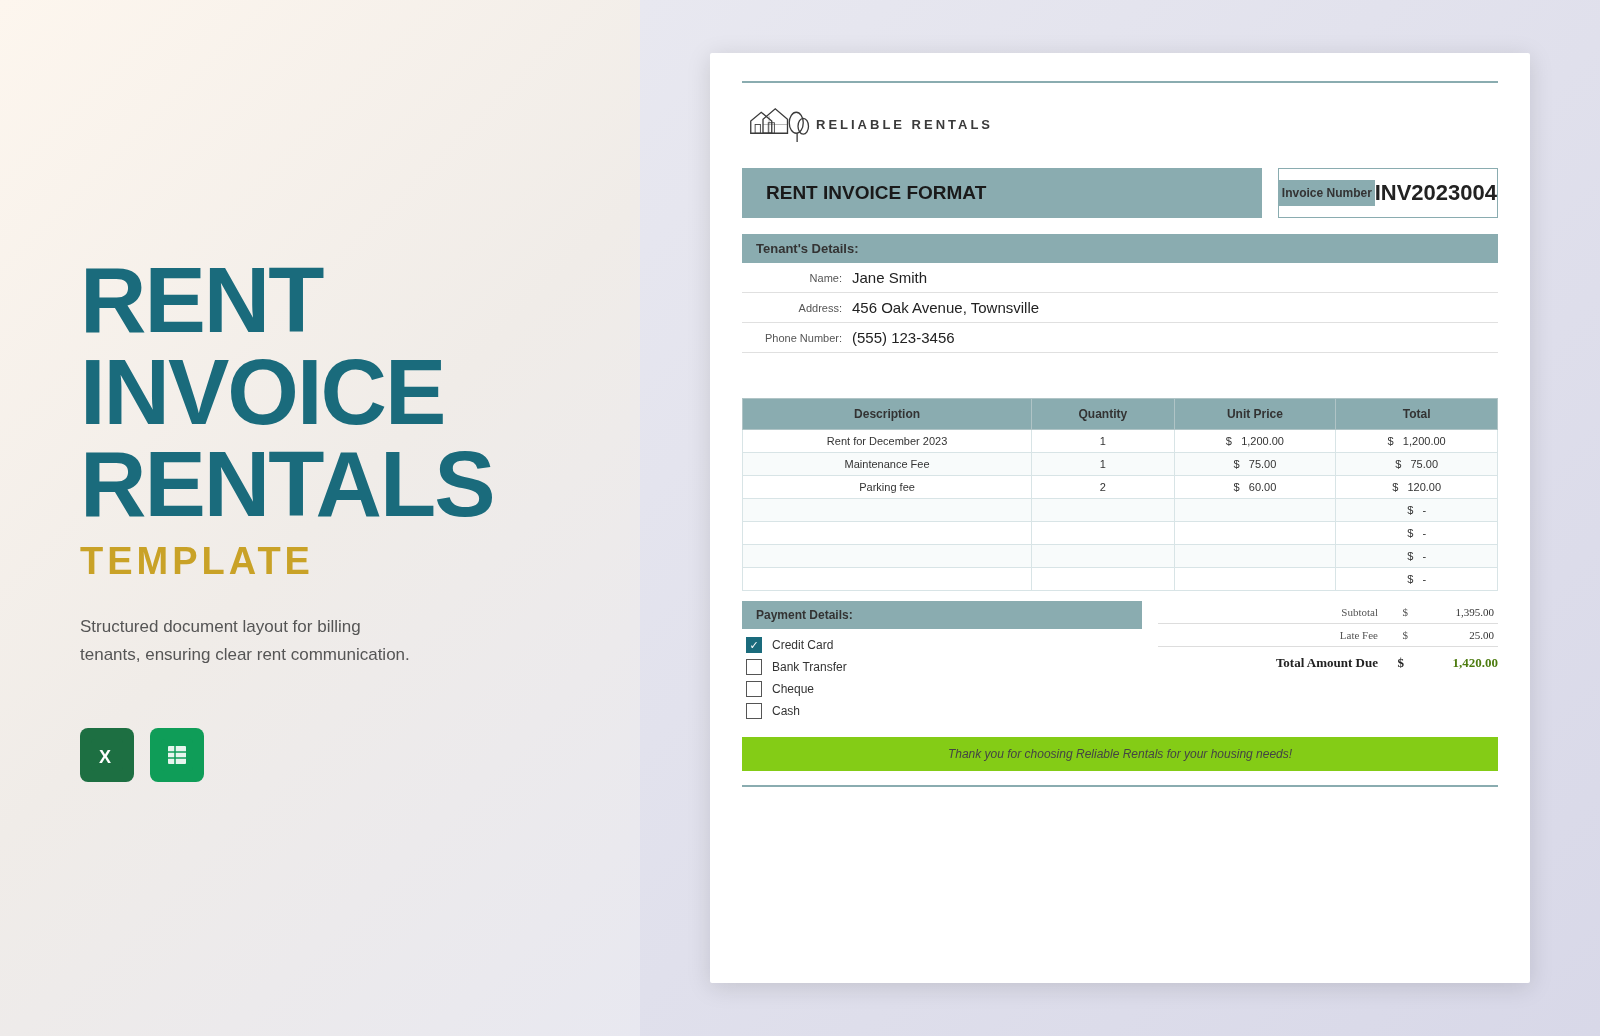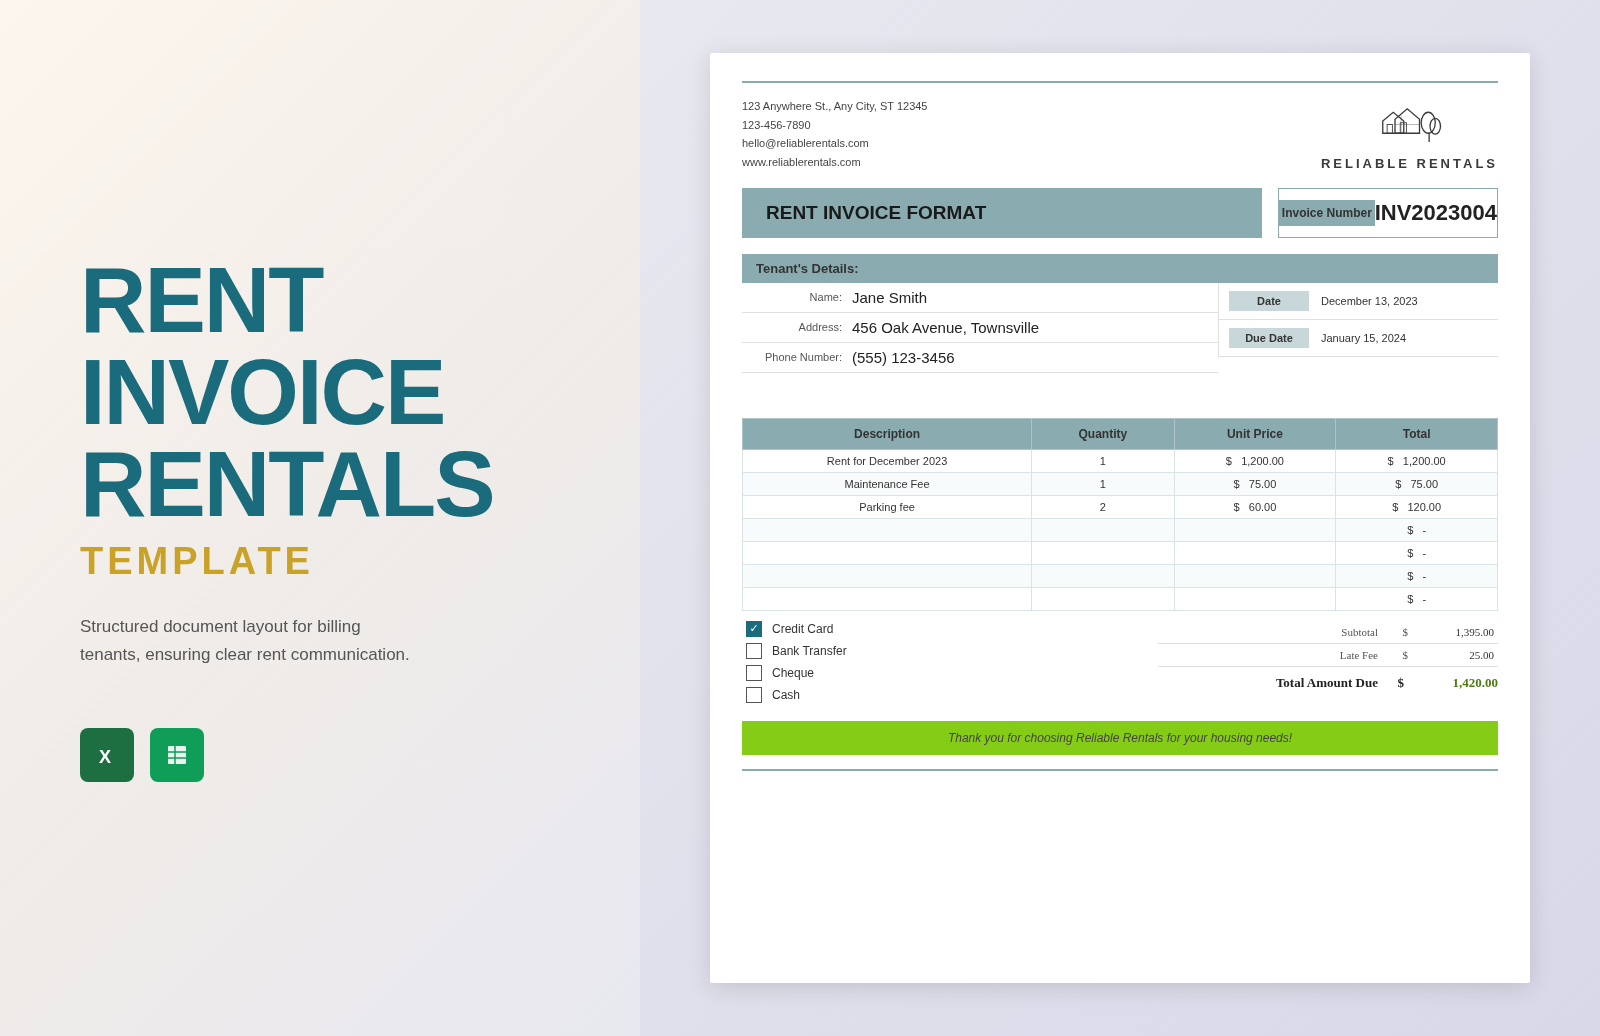--- a/index.html
+++ b/index.html
@@ -124,21 +124,21 @@
       align-items: flex-start;
       margin-bottom: 16px;
     }
     .company-info {
       font-size: 11px;
       color: #444;
       line-height: 1.7;
     }
     .company-logo {
       display: flex;
-      flex-direction: column;
+      flex-direction: row;
       align-items: center;
       gap: 4px;
     }
     .logo-icon {
       width: 70px;
       height: 55px;
     }
     .company-name {
       font-size: 13px;
       font-weight: bold;
@@ -425,26 +425,20 @@
     </div>
   </div>
 </div>
 
 <div class="right-panel">
   <div class="invoice-doc">
 
     <div class="top-line"></div>
 
     <div class="doc-header">
-      <div class="company-info">
-        <div>123 Anywhere St., Any City, ST 12345</div>
-        <div>123-456-7890</div>
-        <div>hello@reliablerentals.com</div>
-        <div>www.reliablerentals.com</div>
-      </div>
       <div class="company-logo">
         <svg class="logo-icon" viewBox="0 0 80 60" fill="none">
 
           <polygon points="10,40 10,26 22,16 34,26 34,40" fill="none" stroke="#3a3a3a" stroke-width="1.5"></polygon>
           <rect x="15" y="30" width="6" height="10" fill="none" stroke="#3a3a3a" stroke-width="1"></rect>
 
           <polygon points="24,40 24,24 38,12 52,24 52,40" fill="none" stroke="#3a3a3a" stroke-width="1.5"></polygon>
           <rect x="30" y="28" width="7" height="12" fill="none" stroke="#3a3a3a" stroke-width="1"></rect>
 
           <ellipse cx="62" cy="28" rx="8" ry="12" fill="none" stroke="#3a3a3a" stroke-width="1.5"></ellipse>
@@ -478,30 +472,20 @@
           </div>
           <div class="tenant-field-row">
             <span class="tenant-field-label">Address:</span>
             <span class="tenant-field-value">456 Oak Avenue, Townsville</span>
           </div>
           <div class="tenant-field-row">
             <span class="tenant-field-label">Phone Number:</span>
             <span class="tenant-field-value">(555) 123-3456</span>
           </div>
         </div>
-        <div class="date-fields">
-          <div class="date-row">
-            <span class="date-label">Date</span>
-            <span class="date-value">December 13, 2023</span>
-          </div>
-          <div class="date-row">
-            <span class="date-label">Due Date</span>
-            <span class="date-value">January 15, 2024</span>
-          </div>
-        </div>
       </div>
     </div>
 
     <table class="items-table">
       <thead>
         <tr>
           <th>Description</th>
           <th>Quantity</th>
           <th>Unit Price</th>
           <th>Total</th>
@@ -549,20 +533,21 @@
             <td></td>
             <td></td>
             <td>$ &nbsp; -</td>
           </tr>
         </tbody>
     </table>
 
     <div class="bottom-section">
 
       <div class="payment-section">
+        <div class="payment-header">Payment Details:</div>
         <div class="payment-options" id="payment-options-container">
         <div class="payment-option">
               <div class="checkbox checked">✓</div>
               <span>Credit Card</span>
             </div>
             <div class="payment-option">
               <div class="checkbox"></div>
               <span>Bank Transfer</span>
             </div>
             <div class="payment-option">

